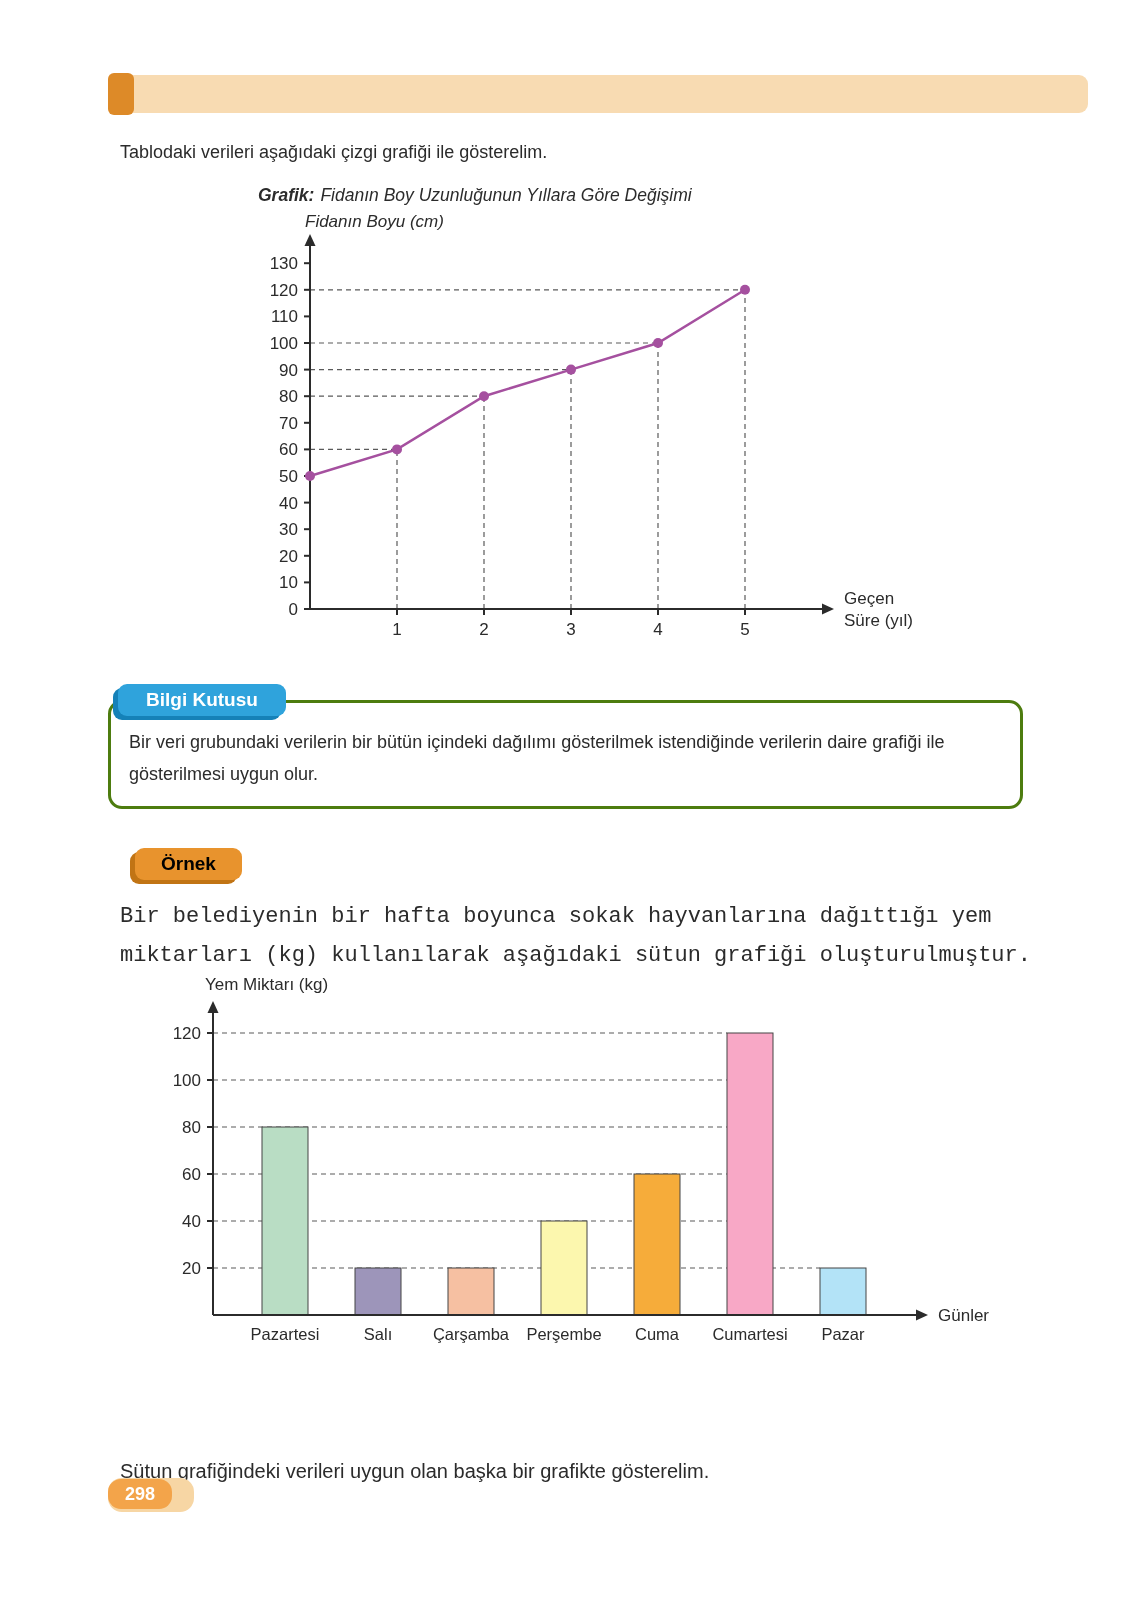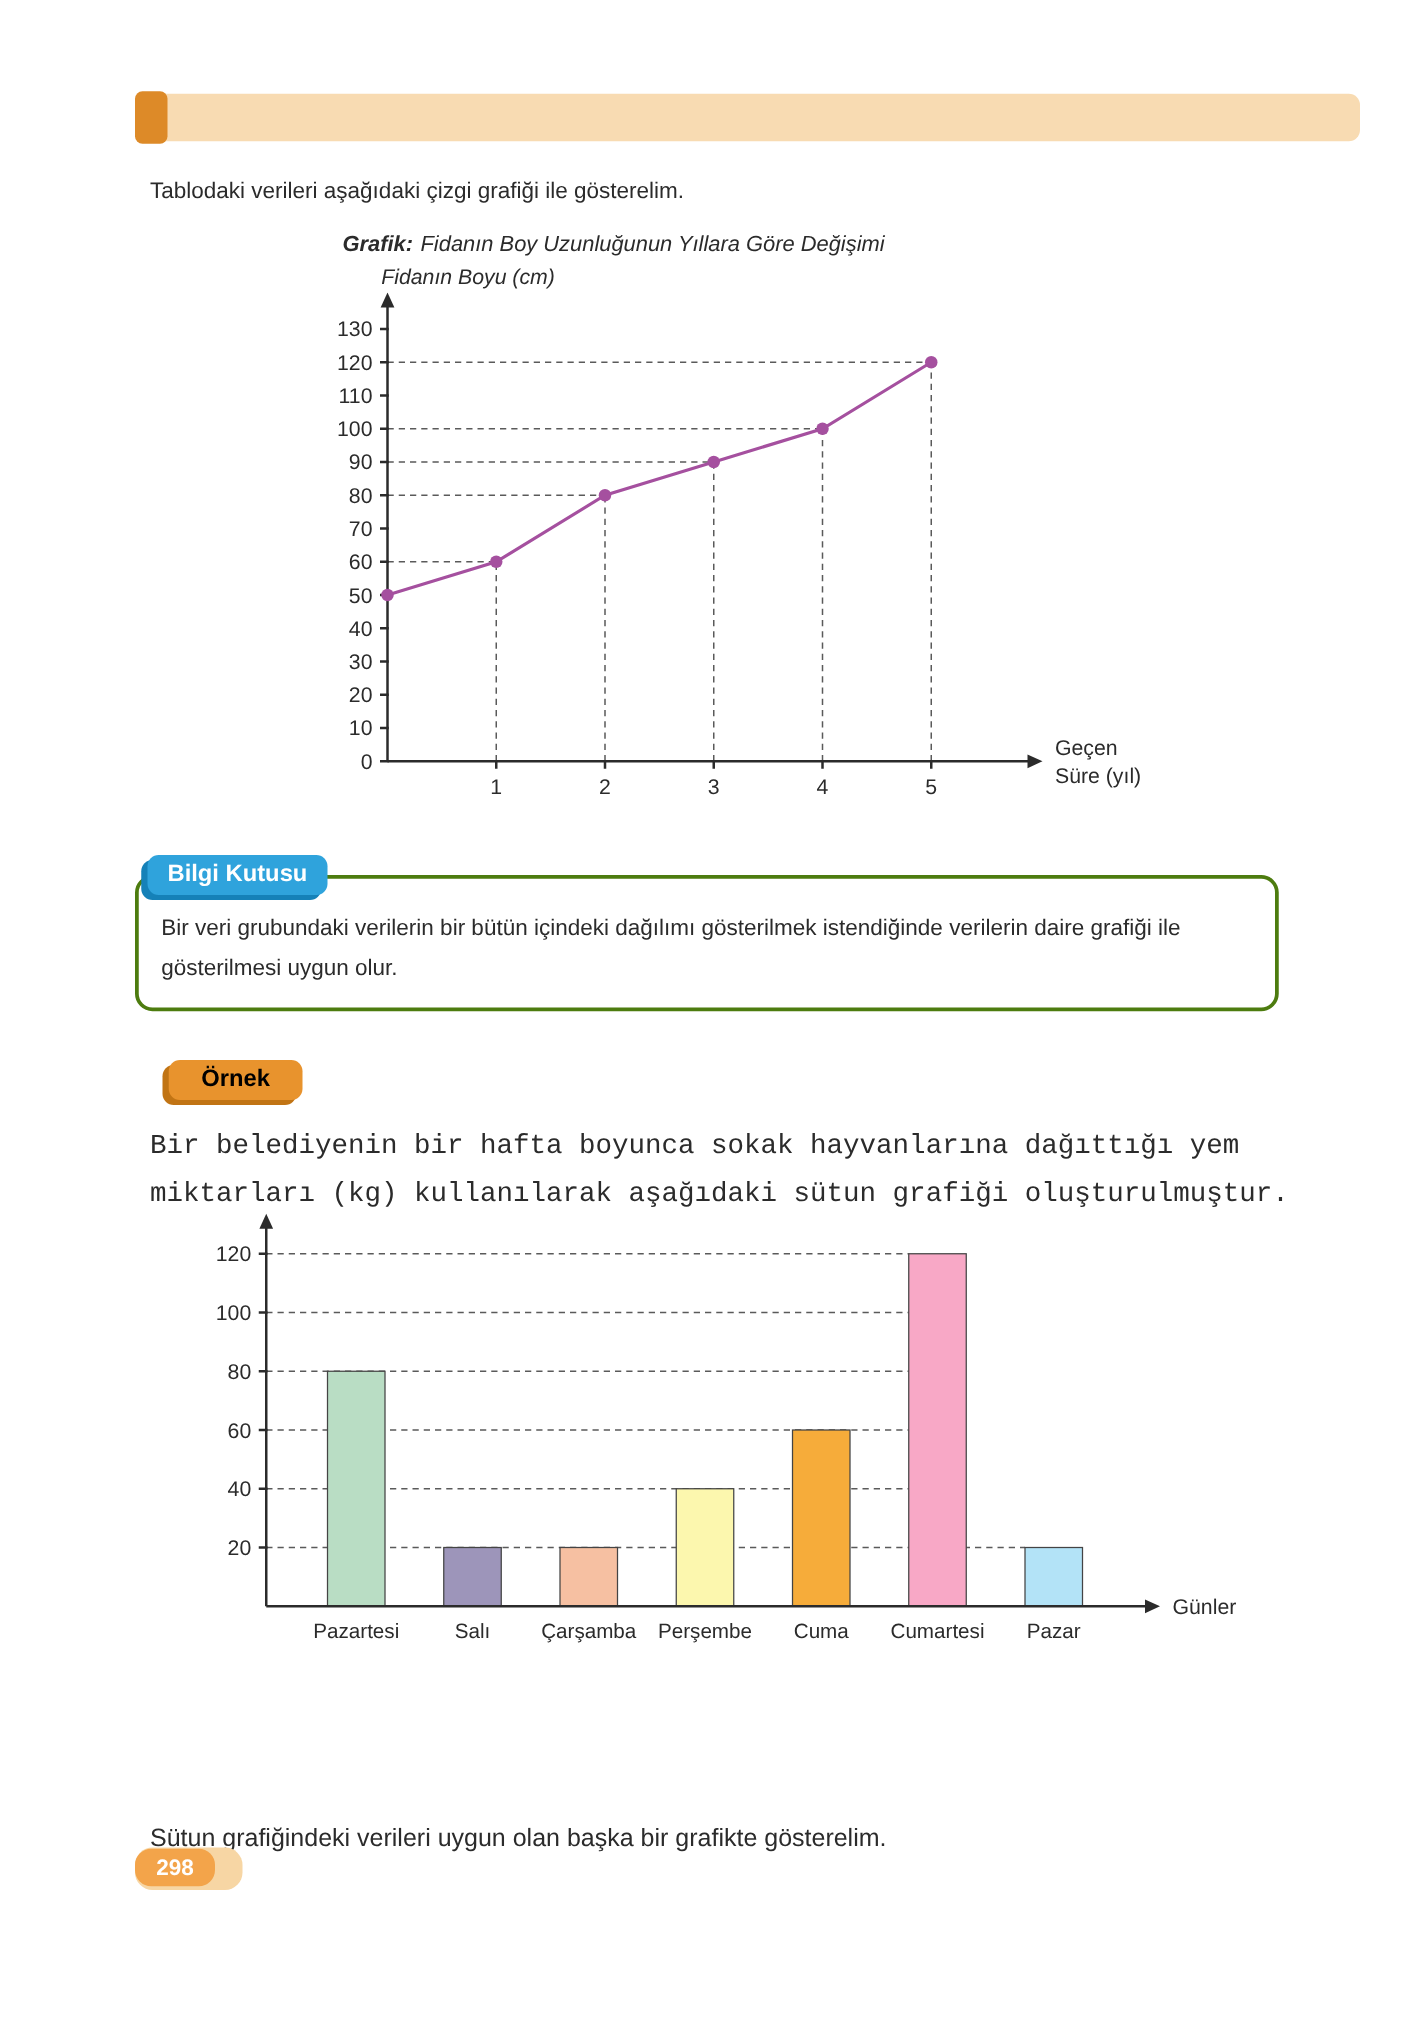--- a/index.html
+++ b/index.html
@@ -17,30 +17,30 @@
   .intro { position:absolute; top:142px; left:120px; font-size:18px; }
 
   
   .chart-title { font-size:17.5px; font-style:italic; }
   .chart-title .t-pre { font-weight:bold; margin-right:6px; }
   .axis-title { font-size:17px; }
   svg { display:block; }
   svg text { font-family:"Liberation Sans", sans-serif; }
 
   .line-chart-area { position:absolute; top:185px; left:250px; width:760px; }
-  .line-chart-area .chart-title { margin-left:24px; }
+  .line-chart-area .chart-title { margin-left:8px; }
   .line-chart-area .axis-title { margin-left:55px; margin-top:6px;font-style:italic; }
   .line-chart-area svg { margin-top:2px; }
 
   
   .info-wrap { position:absolute; top:700px; left:108px; width:915px; }
   .info-box { border:3px solid #4d7c0f; border-radius:14px; background:#fff;
     padding:24px 18px 16px 18px; font-size:18px; line-height:1.75; }
   .info-badge { position:absolute; top:-16px; left:10px; background:#2fa3dc; color:#fff;
-    font-weight:bold; font-size:19px; padding:5px 16px; border-radius:9px;
+    font-weight:bold; font-size:19px; padding:5px 28px; border-radius:9px;
     box-shadow:-5px 4px 0 #1581b8; }
 
   
   .example-badge { position:absolute; top:848px; left:135px; background:#e8932d; color:#000000;
     font-weight:bold; font-size:19px; padding:5px 26px; border-radius:9px;
     box-shadow:-5px 4px 0 #c17414; display:inline-block; }
   .example-text { position:absolute; top:898px; left:120px; width:915px;
     font-size:22px; line-height:1.75;font-family:Liberation Mono, monospace; }
 
   .bar-chart-area { position:absolute; top:965px; left:150px; width:940px; }
@@ -139,20 +139,21 @@
   <div class="info-badge">Bilgi Kutusu</div>
   <div class="info-box">
     <p>Bir veri grubundaki verilerin bir bütün içindeki dağılımı gösterilmek istendiğinde verilerin daire grafiği ile gösterilmesi uygun olur.</p>
   </div>
 </div>
 
 <div class="example-badge">Örnek</div>
 <p class="example-text">Bir belediyenin bir hafta boyunca sokak hayvanlarına dağıttığı yem miktarları (kg) kullanılarak aşağıdaki sütun grafiği oluşturulmuştur.</p>
 
 <div class="bar-chart-area">
+  <div class="axis-title">Yem Miktarı (kg)</div>
   <svg width="880" height="362" viewBox="0 0 880 362">
       <line x1="63" y1="271" x2="670" y2="271" stroke="#5a5a5a" stroke-dasharray="5 4" stroke-width="1.2"></line>
       <line x1="63" y1="224" x2="577" y2="224" stroke="#5a5a5a" stroke-dasharray="5 4" stroke-width="1.2"></line>
       <line x1="63" y1="177" x2="577" y2="177" stroke="#5a5a5a" stroke-dasharray="5 4" stroke-width="1.2"></line>
       <line x1="63" y1="130" x2="577" y2="130" stroke="#5a5a5a" stroke-dasharray="5 4" stroke-width="1.2"></line>
       <line x1="63" y1="83" x2="577" y2="83" stroke="#5a5a5a" stroke-dasharray="5 4" stroke-width="1.2"></line>
       <line x1="63" y1="36" x2="577" y2="36" stroke="#5a5a5a" stroke-dasharray="5 4" stroke-width="1.2"></line>
       <rect x="112" y="130" width="46" height="188" fill="#b9ddc4" stroke="#444" stroke-width="1"></rect>
       <rect x="205" y="271" width="46" height="47" fill="#9d95ba" stroke="#444" stroke-width="1"></rect>
       <rect x="298" y="271" width="46" height="47" fill="#f6c0a2" stroke="#444" stroke-width="1"></rect>

